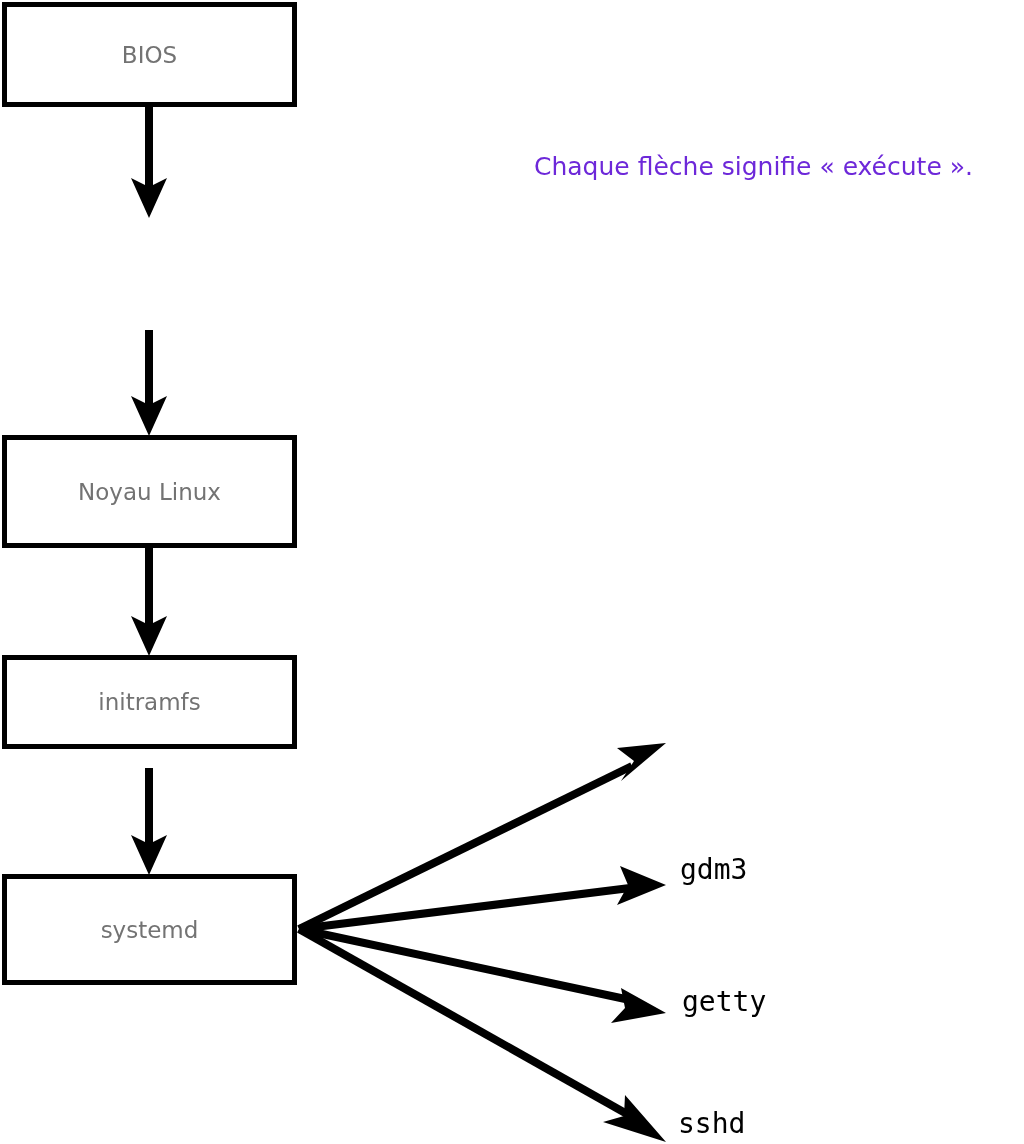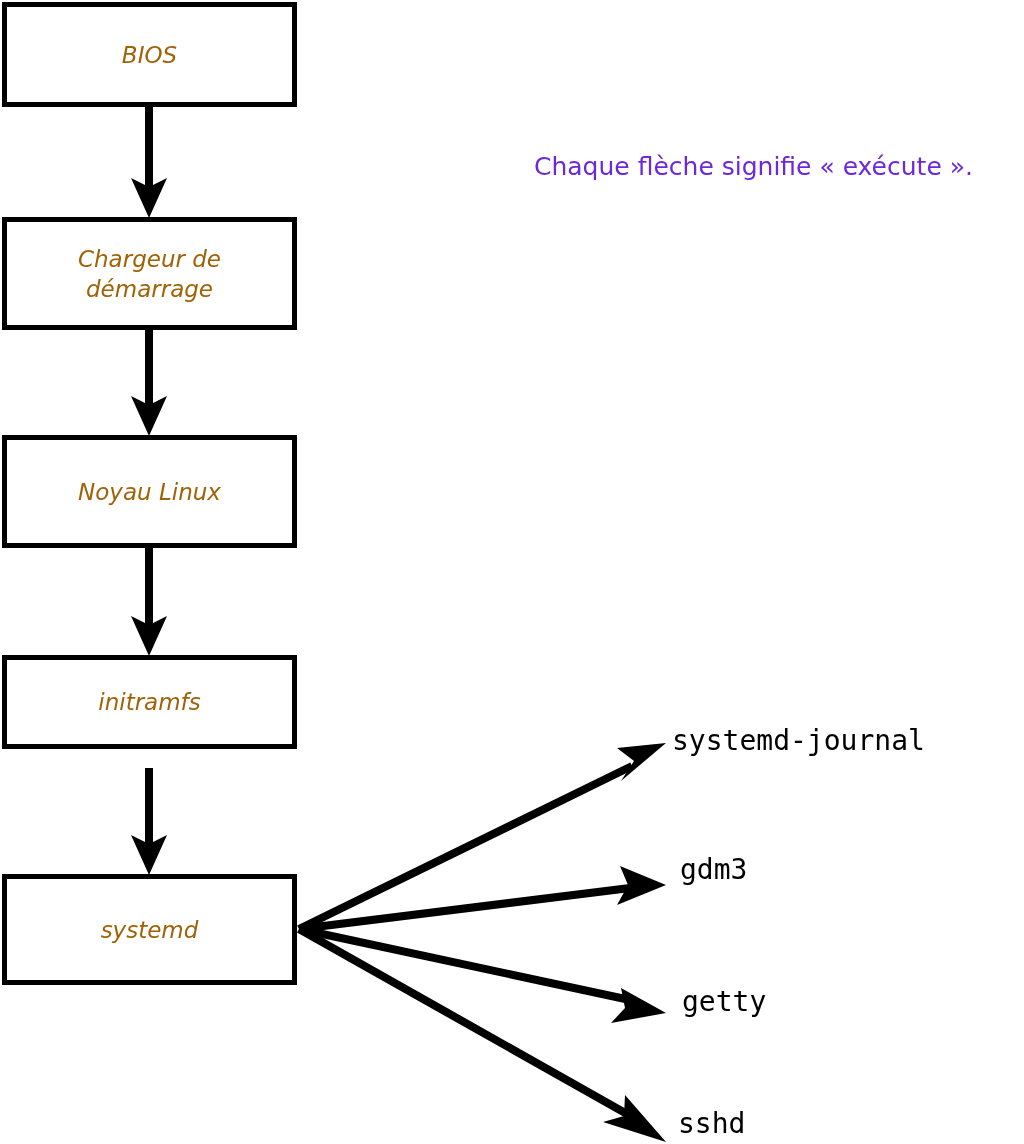--- a/index.html
+++ b/index.html
@@ -37,24 +37,23 @@
     background: #ffffff;
     display: flex;
     align-items: center;
     justify-content: center;
     text-align: center;
   }
   .node-label {
     font-family: "DejaVu Sans", sans-serif;
     font-size: 23px;
     line-height: 30px;
-    color: #a16207;
+    color: #737373;
     white-space: pre-line;
     letter-spacing: 0px;
-    font-style: italic;
   }
   .service-label {
     position: absolute;
     font-family: "DejaVu Sans Mono", monospace;
     font-size: 28px;
     line-height: 28px;
     color: #000000;
     white-space: nowrap;
   }
   .caption-text {
@@ -111,38 +110,33 @@
     <g>
       <line x1="299" y1="929" x2="627" y2="1114" stroke="#000000" stroke-width="8"></line>
       <polygon points="666,1142 625,1095 624,1116 603,1122" fill="#000000"></polygon>
     </g>
   </svg>
 
   <div class="node-box" style="left:2px; top:2px; width:295px; height:105px;">
     <span class="node-label">BIOS</span>
   </div>
 
-  <div class="node-box" style="left:2px; top:217px; width:295px; height:113px;">
-    <span class="node-label">Chargeur de
-démarrage</span>
-  </div>
 
   <div class="node-box" style="left:2px; top:435px; width:295px; height:113px;">
     <span class="node-label">Noyau Linux</span>
   </div>
 
   <div class="node-box" style="left:2px; top:655px; width:295px; height:94px;">
     <span class="node-label">initramfs</span>
   </div>
 
   <div class="node-box" style="left:2px; top:874px; width:295px; height:111px;">
     <span class="node-label">systemd</span>
   </div>
 
-  <div class="service-label" style="left:672px; top:727px;">systemd-journal</div>
 
   <div class="service-label" style="left:680px; top:856px;">gdm3</div>
 
   <div class="service-label" style="left:682px; top:988px;">getty</div>
 
   <div class="service-label" style="left:678px; top:1110px;">sshd</div>
 
   <div class="caption-text" style="left:534px; top:152px;">Chaque flèche signifie « exécute ».</div>
 
 </div>

